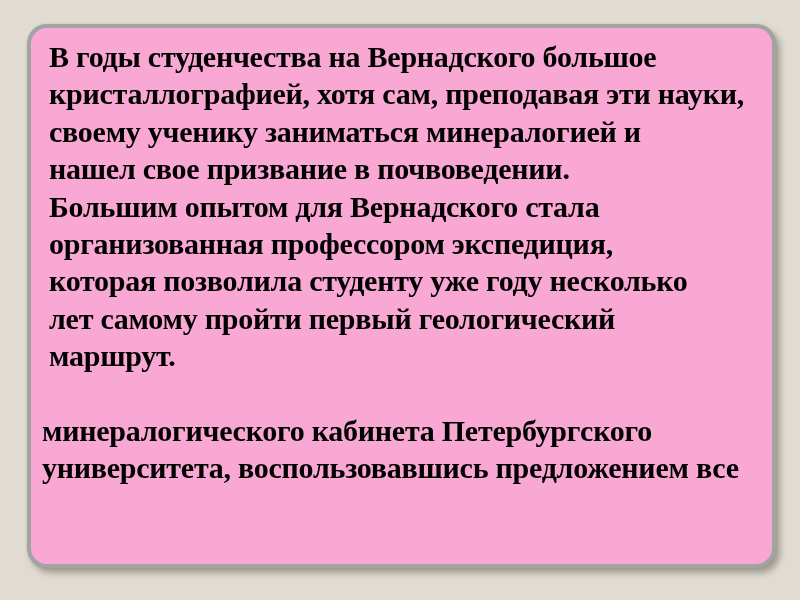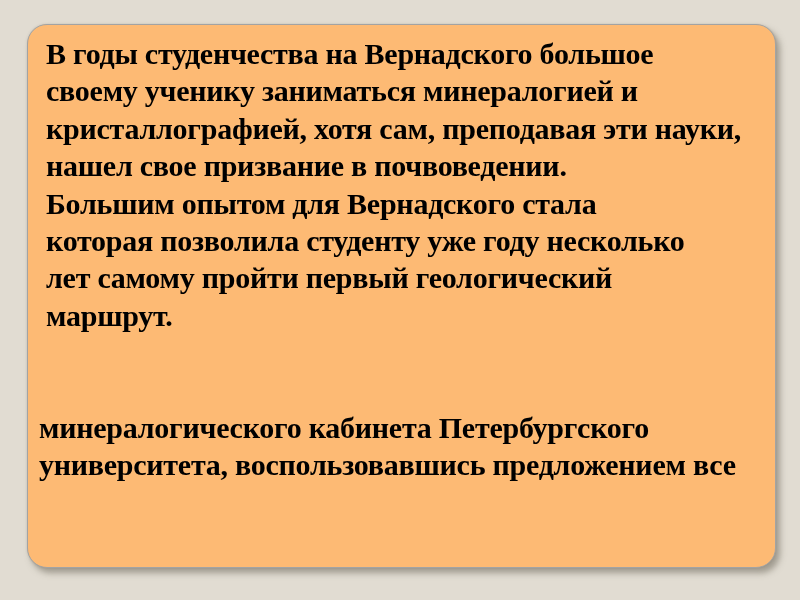--- a/index.html
+++ b/index.html
@@ -14,22 +14,22 @@
     background: #e1dcd2;
     font-family: "Liberation Serif", "DejaVu Serif", serif;
   }
   .slide-card {
     position: absolute;
     left: 27px;
     top: 24px;
     width: 749px;
     height: 544px;
     box-sizing: border-box;
-    background: #fdba74;
-    border: 1px solid #a3a3a3;
+    background: #f9a8d4;
+    border: 4px solid #a3a3a3;
     border-radius: 20px;
     box-shadow: 4px 5px 6px rgba(107, 102, 90, 0.55),
                 0 0 2px rgba(150, 145, 130, 0.35);
     overflow: hidden;
   }
   .textblock {
     position: absolute;
     color: #000000;
     font-weight: 700;
     font-size: 30px;
@@ -46,24 +46,25 @@
     top: 384px;
   }
 </style>
 </head>
 <body>
 
 <div class="slide-card">
 
   <div class="textblock block1">
     <div class="line">В годы студенчества на Вернадского большое</div>
+    <div class="line">кристаллографией, хотя сам, преподавая эти науки,</div>
     <div class="line">своему ученику заниматься минералогией и</div>
-    <div class="line">кристаллографией, хотя сам, преподавая эти науки,</div>
     <div class="line">нашел свое призвание в почвоведении.</div>
     <div class="line">Большим опытом для Вернадского стала</div>
+    <div class="line">организованная профессором экспедиция,</div>
     <div class="line">которая позволила студенту уже году несколько</div>
     <div class="line">лет самому пройти первый геологический</div>
     <div class="line">маршрут.</div>
   </div>
 
   <div class="textblock block2">
     <div class="line">минералогического кабинета Петербургского</div>
     <div class="line">университета, воспользовавшись предложением все</div>
   </div>
 

